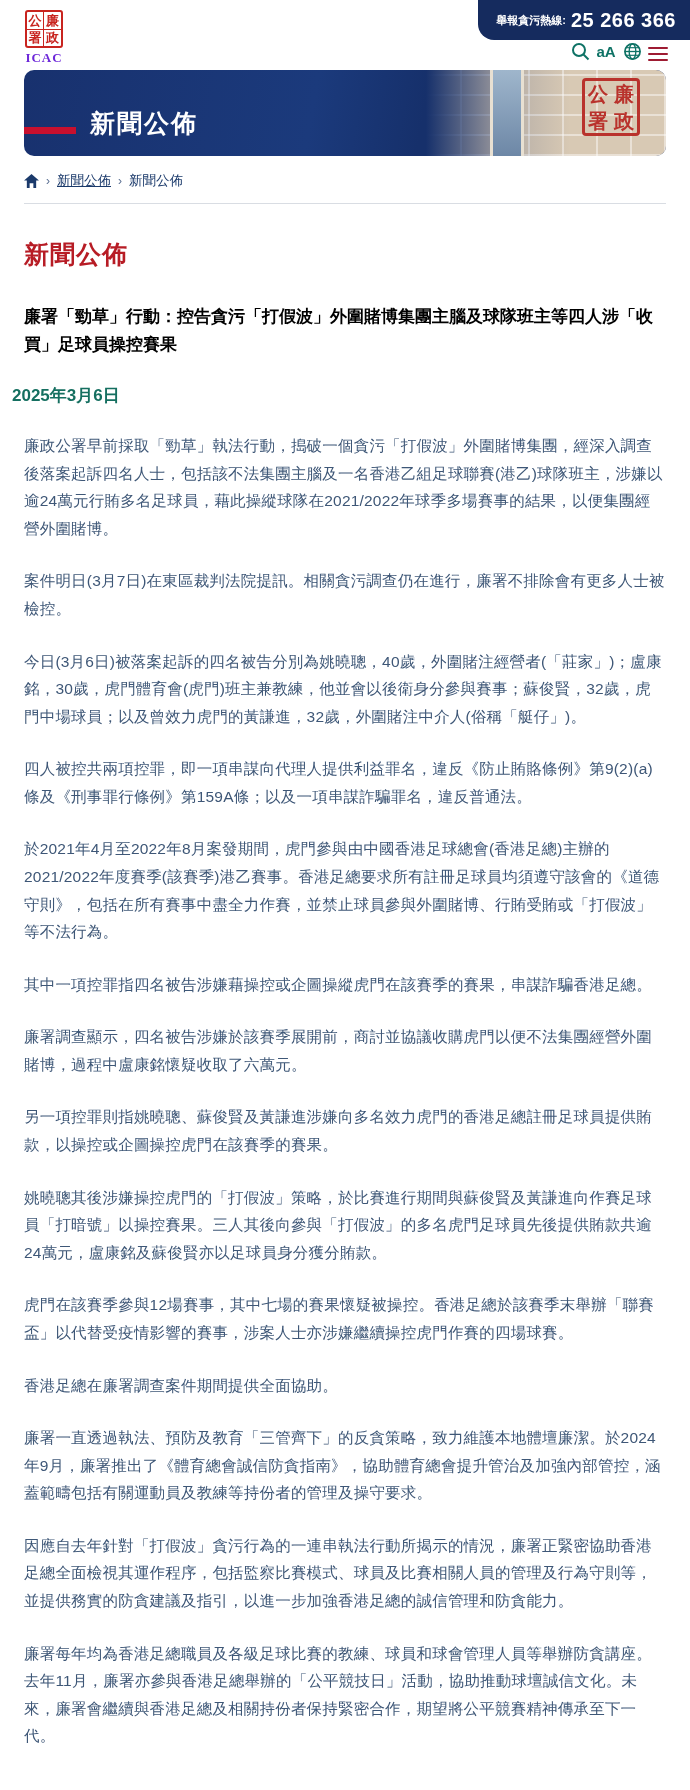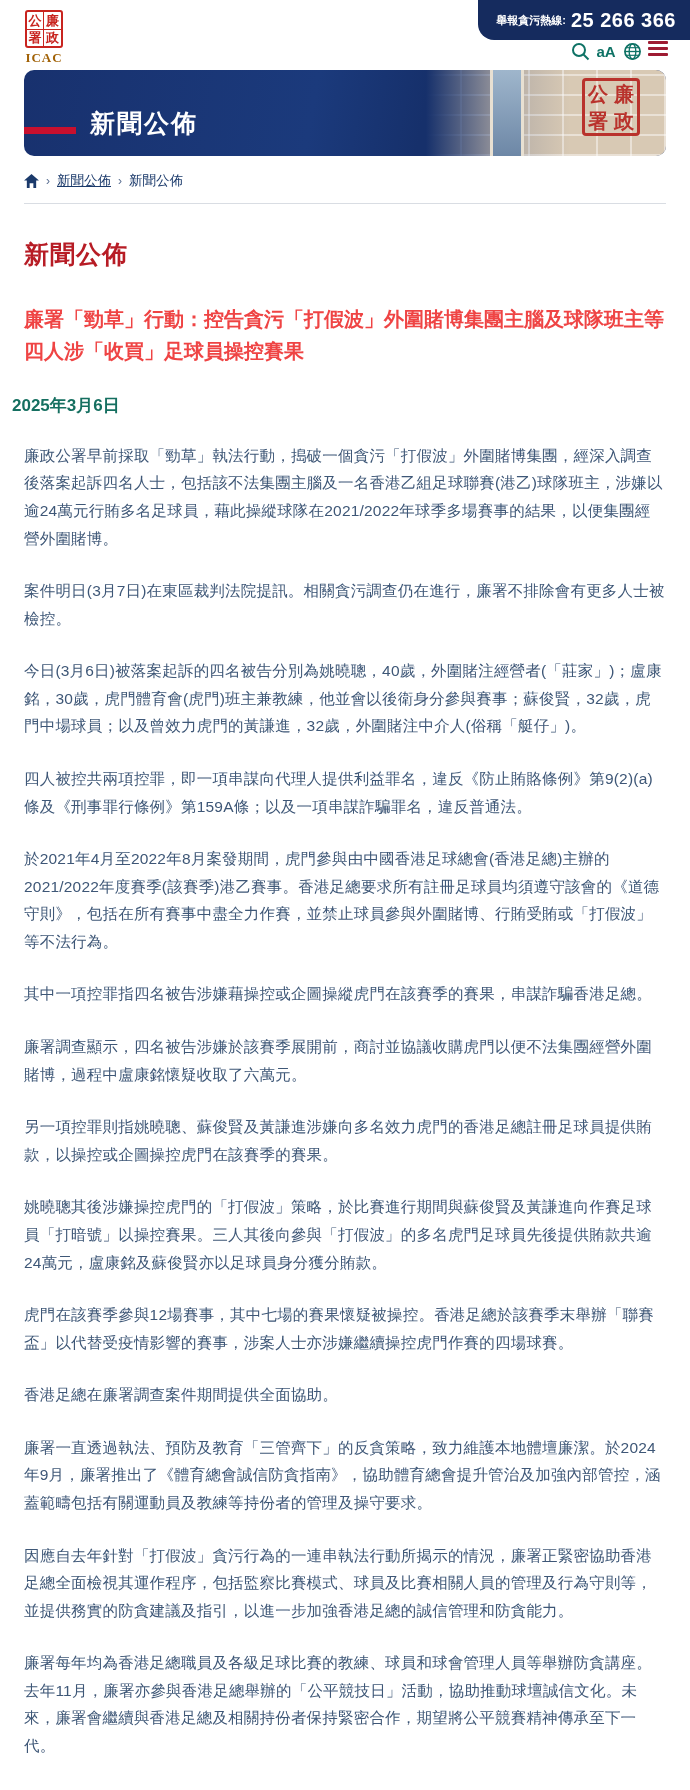--- a/index.html
+++ b/index.html
@@ -14,27 +14,27 @@
   .topbar { position:relative; height:70px; }
   .icac-logo { position:absolute; left:22px; top:10px; width:44px; text-align:center; }
   .seal { width:38px; height:38px; margin:0 auto; display:grid; grid-template-columns:1fr 1fr;
           border:2px solid #c8241f; border-radius:3px; background:#fff; }
   .seal span { display:flex; align-items:center; justify-content:center;
                font-size:13px; font-weight:bold; color:#c8241f; line-height:1; }
   .seal span:nth-child(1){border-right:1px solid #c8241f;border-bottom:1px solid #c8241f;}
   .seal span:nth-child(2){border-bottom:1px solid #c8241f;}
   .seal span:nth-child(3){border-right:1px solid #c8241f;}
   .icac-caption { font-family:"Liberation Serif",serif; font-weight:bold; letter-spacing:1px;
-                  color:#a16207; font-size:13px; margin-top:2px; }
+                  color:#6d28d9; font-size:13px; margin-top:2px; }
   .hotline-box { position:absolute; right:0; top:0; height:40px; min-width:200px;
                  background:#152b5e; border-bottom-left-radius:16px;
                  display:flex; align-items:center; gap:5px; padding:0 14px 0 18px; }
   .hotline-label { color:#ffffff; font-size:11px; font-weight:bold; }
   .hotline-number { color:#ffffff; font-size:20px; font-weight:bold; letter-spacing:0.5px; }
-  .util-row { position:absolute; right:22px; top:41px; display:flex; align-items:flex-start; gap:6px; }
+  .util-row { position:absolute; right:22px; top:41px; display:flex; align-items:flex-end; gap:6px; }
   .util-icon { width:20px; height:20px; display:flex; align-items:center; justify-content:center; cursor:pointer; }
   .fontsize-icon { color:#0e7265; font-weight:bold; font-size:15px; }
   .burger { display:flex; flex-direction:column; gap:3.5px; width:20px; cursor:pointer; }
   .burger i { display:block; height:2.5px; background:#9e1b32; border-radius:1px; }
 
   
   .hero { position:relative; margin:0 24px; height:86px; border-radius:10px; overflow:hidden;
           background:linear-gradient(100deg,#18316e 0%,#1b3a7c 45%,#16306b 62%); }
   .hero-photo { position:absolute; right:0; top:0; width:240px; height:100%;
                 background:#d8c9b4;
@@ -55,21 +55,21 @@
 
   
   .breadcrumb { display:flex; align-items:center; gap:7px; margin:16px 24px 0; font-size:13.5px; color:#1b3a6b; }
   .crumb-sep { color:#5a6f92; font-size:12px; }
   .crumb-link { color:#1b3a6b; text-decoration:underline; cursor:pointer; }
   .crumb-current { color:#1b3a6b; }
   .rule { border:none; border-top:1px solid #d9dde3; margin:13px 24px 0; }
 
   
   .section-title { margin:34px 24px 0; color:#b71c25; font-size:25px; font-weight:bold; letter-spacing:1px; }
-  .article-title { margin:32px 24px 16px; color:#ef4444; font-size:20px; font-weight:bold; line-height:1.62; }
+  .article-title { margin:32px 24px 16px; color:#000000; font-size:17px; font-weight:bold; line-height:1.62; }
   .article-date { margin:26px 12px 0; color:#156f60; font-size:17px; font-weight:bold; }
   .article p { margin:25px 24px 0; color:#3e5777; font-size:15.5px; line-height:1.78; letter-spacing:0.2px; }
 </style>
 </head>
 <body>
 
 <div class="topbar">
   <div class="icac-logo">
     <div class="seal">
       <span>公</span>

